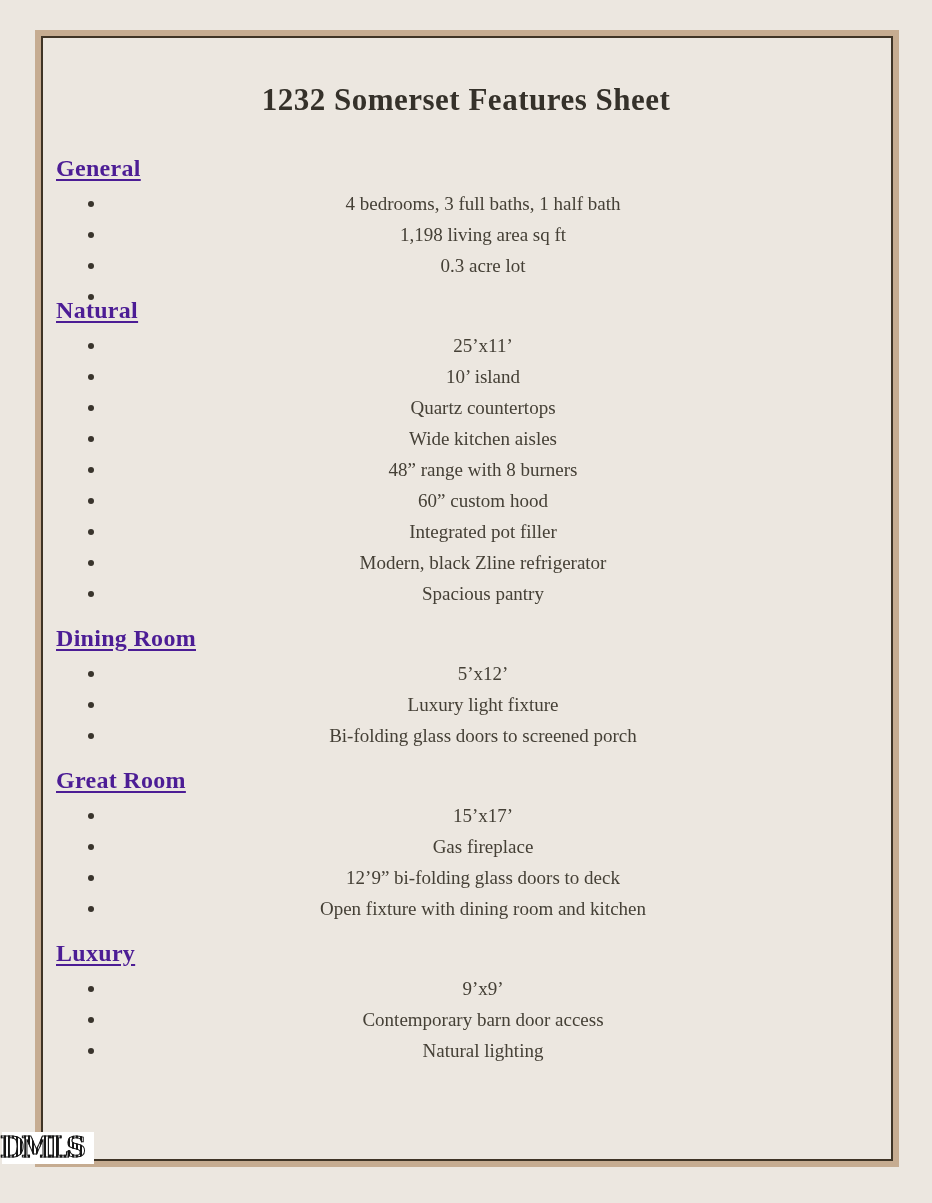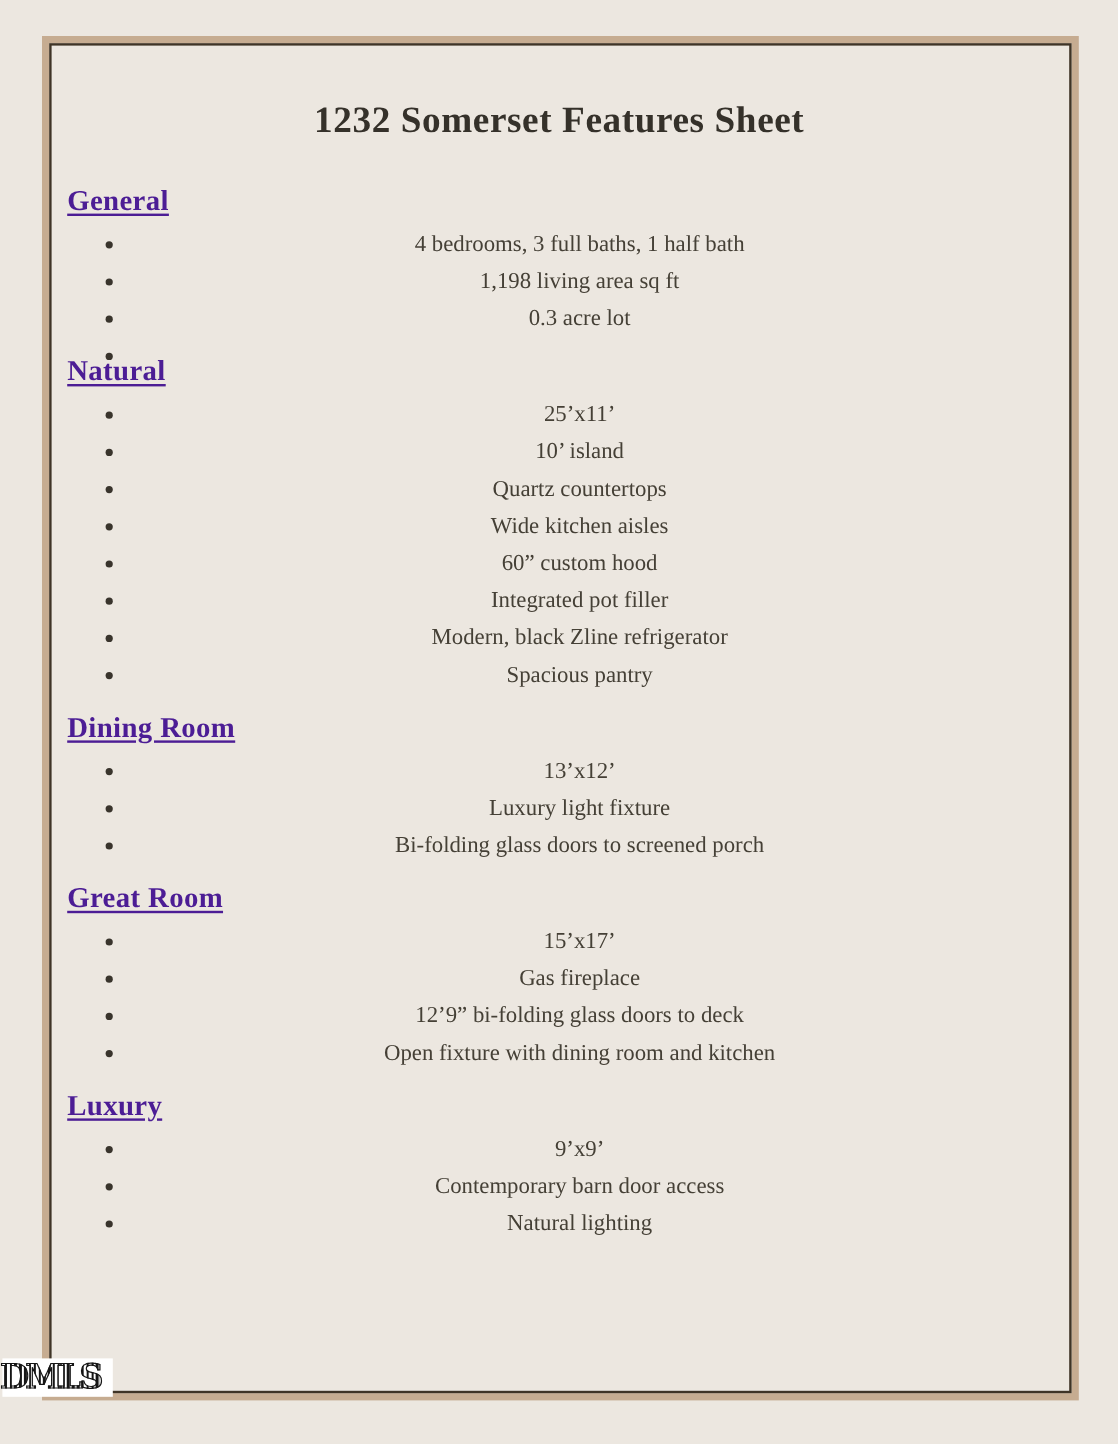--- a/index.html
+++ b/index.html
@@ -112,31 +112,32 @@
       </ul>
   </div>
 
   <div class="section">
     <h2>Natural</h2>
     <ul>
         <li><span class="dot"></span><span>25’x11’</span></li>
         <li><span class="dot"></span><span>10’ island</span></li>
         <li><span class="dot"></span><span>Quartz countertops</span></li>
         <li><span class="dot"></span><span>Wide kitchen aisles</span></li>
+        <li><span class="dot"></span><span>48” range with 8 burners</span></li>
         <li><span class="dot"></span><span>60” custom hood</span></li>
         <li><span class="dot"></span><span>Integrated pot filler</span></li>
         <li><span class="dot"></span><span>Modern, black Zline refrigerator</span></li>
         <li><span class="dot"></span><span>Spacious pantry</span></li>
       </ul>
   </div>
 
   <div class="section">
     <h2>Dining Room</h2>
     <ul>
-        <li><span class="dot"></span><span>13’x12’</span></li>
+        <li><span class="dot"></span><span>5’x12’</span></li>
         <li><span class="dot"></span><span>Luxury light fixture</span></li>
         <li><span class="dot"></span><span>Bi-folding glass doors to screened porch</span></li>
       </ul>
   </div>
 
   <div class="section">
     <h2>Great Room</h2>
     <ul>
         <li><span class="dot"></span><span>15’x17’</span></li>
         <li><span class="dot"></span><span>Gas fireplace</span></li>

